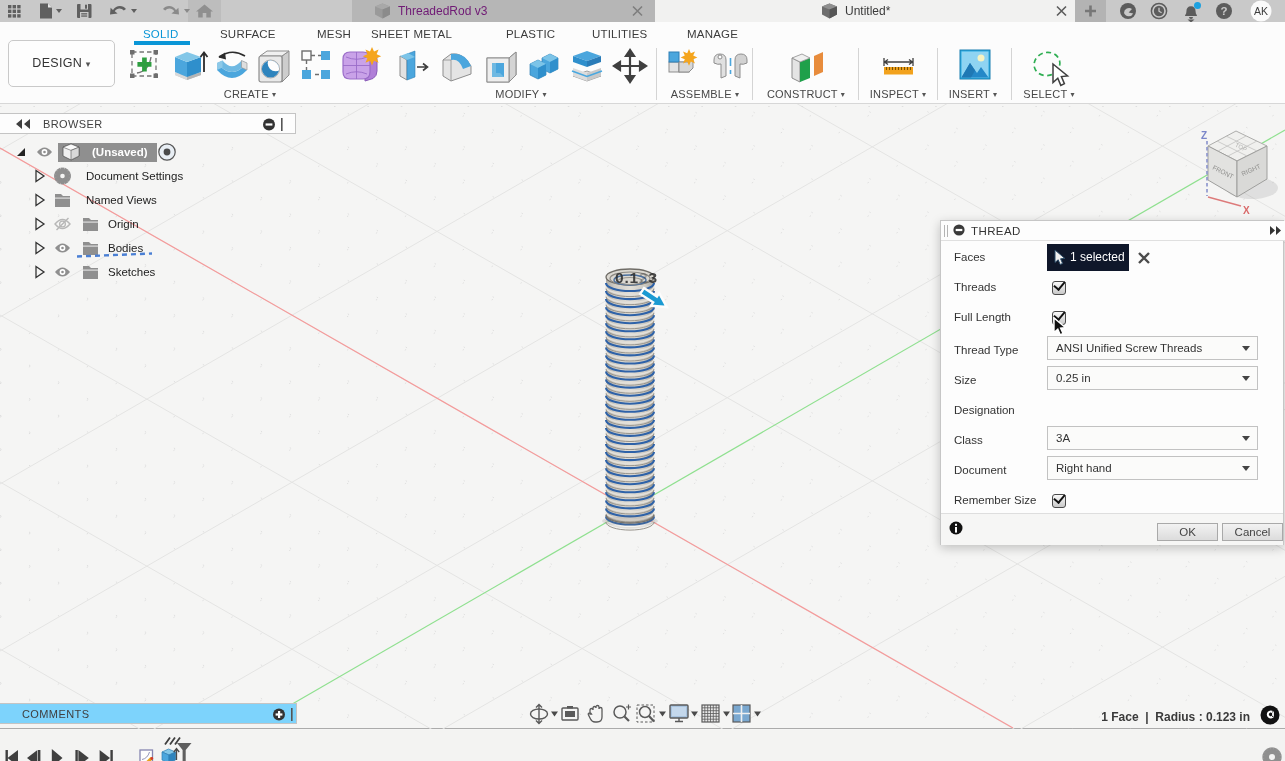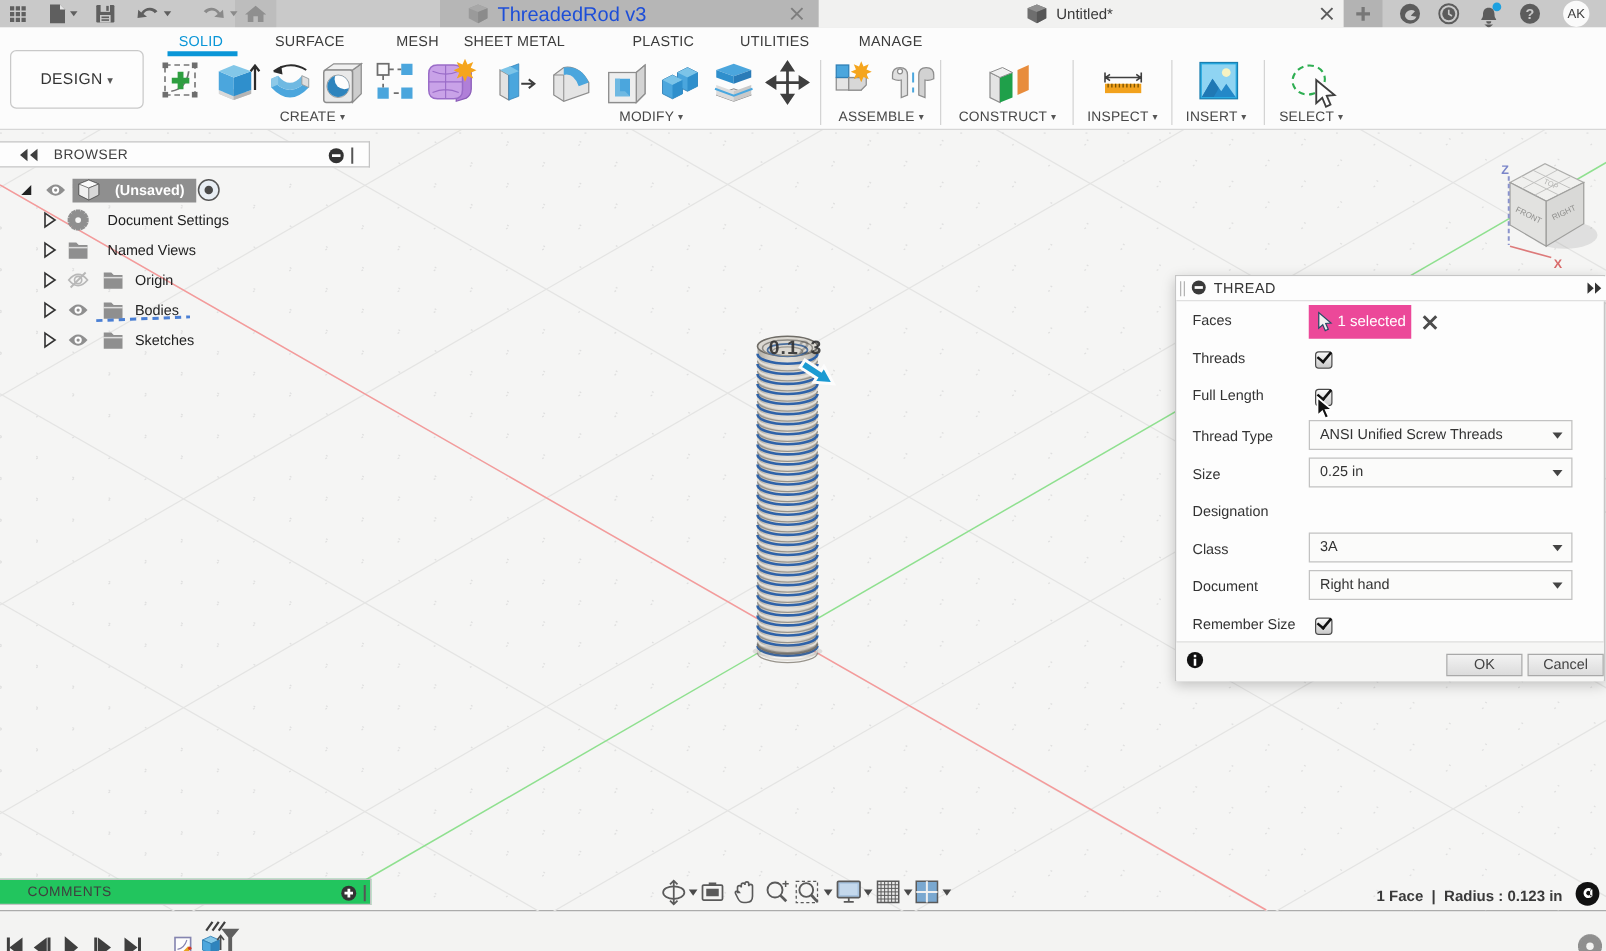--- a/index.html
+++ b/index.html
@@ -93,21 +93,21 @@
    <polygon points="7.5,0 15,3 15,11 7.5,15 0,11 0,3" fill="#9a9a9a"></polygon>
    <polygon points="0,3 7.5,6 15,3 7.5,0" fill="#a8a8a8"></polygon>
    <polygon points="7.5,6 15,3 15,11 7.5,15" fill="#8b8b8b"></polygon>
   </g>
   <g transform="translate(822,3.5)">
    <polygon points="7.5,0 15,3 15,11 7.5,15 0,11 0,3" fill="#6e6e6e"></polygon>
    <polygon points="0,3 7.5,6 15,3 7.5,0" fill="#8f8f8f"></polygon>
    <polygon points="7.5,6 15,3 15,11 7.5,15" fill="#565656"></polygon>
   </g>
  </svg>
- <div class="abs" style="left:398px;top:4px;font-size:16px;color:#1d4ed8">ThreadedRod v3</div>
+ <div class="abs" style="left:398px;top:4px;font-size:12px;color:#701a75">ThreadedRod v3</div>
  <div class="abs" style="left:845px;top:4px;font-size:12px;color:#3a3a3a">Untitled*</div>
 </div>
 
 <div id="toolbar">
  <div class="abs" style="left:8px;top:18px;width:107px;height:47px;border:1px solid #c9c9c9;border-radius:5px;background:#fdfdfd">
    <div style="text-align:center;font-size:12.5px;color:#333;line-height:45px;letter-spacing:.3px">DESIGN <span style="font-size:9px;color:#555">▾</span></div>
  </div>
  <div class="tabL" style="left:143px;color:#0a96d7">SOLID</div>
  <div class="abs" style="left:134px;top:19px;width:56px;height:3.5px;background:#0a96d7"></div>
  <div class="tabL" style="left:220px">SURFACE</div>
@@ -567,21 +567,21 @@
         <circle cx="62.5" cy="134" r="2.9" fill="#fff"></circle>
         <circle cx="62.5" cy="134" r="1.3" fill="#8f8f8f"></circle>
       </g>
 <g>
         <path d="M83,128 h6 l2,2 h7 v11 h-15 z" fill="#8f8f8f"></path>
         <rect x="83" y="131.5" width="15" height="1.2" fill="#fff" opacity="0.7"></rect>
       </g>
 <text x="108" y="138" font-size="11.5" fill="#222" font-family="Liberation Sans,sans-serif">Sketches</text>
     </svg>
 
- <div class="abs" style="left:0;top:599px;width:297px;height:21px;background:#22c55e;border:1px solid #c4c4c4;border-left:none">
+ <div class="abs" style="left:0;top:599px;width:297px;height:21px;background:#7dd3fc;border:1px solid #c4c4c4;border-left:none">
    <div class="abs" style="left:22px;top:4px;font-size:11px;color:#3f3f3f;letter-spacing:.4px">COMMENTS</div>
    <svg width="26" height="19" style="position:absolute;left:272px;top:1px">
      <circle cx="7" cy="9.5" r="6" fill="#333"></circle>
         <rect x="3.6" y="8.4" width="6.8" height="2.2" fill="#fff"></rect>
         <rect x="6.0" y="6.0" width="2.2" height="7" fill="#fff"></rect>
      <rect x="19" y="3" width="1.6" height="13" fill="#555"></rect>
    </svg>
  </div>
 
  <svg width="250" height="24" style="position:absolute;left:522px;top:598px">
@@ -644,21 +644,21 @@
     <svg width="14" height="14" style="position:absolute;left:12px;top:3px">
           <circle cx="6" cy="6" r="5.6" fill="#3a3a3a"></circle>
           <rect x="2.7" y="4.9" width="6.6" height="2.2" fill="#fff"></rect>
         </svg>
     <div class="abs" style="left:30px;top:4px;font-size:11.5px;color:#333;letter-spacing:.4px">THREAD</div>
     <svg width="16" height="12" style="position:absolute;left:328px;top:4px">
           <path d="M1,1 l5,4.5 -5,4.5 z M7,1 l5,4.5 -5,4.5 z" fill="#333"></path>
         </svg>
   </div>
   <div class="dl" style="top:30px">Faces</div>
-  <div class="abs" style="left:106px;top:23px;width:82px;height:27px;background:#ec4899;color:#fff;font-size:12px">
+  <div class="abs" style="left:106px;top:23px;width:82px;height:27px;background:#0f172a;color:#fff;font-size:12px">
      <svg width="14" height="17" style="position:absolute;left:7px;top:5px">
           <path d="M1,1 L1,13.5 L4.2,10.8 L6.2,15.5 L8.6,14.4 L6.6,9.8 L10.8,9.4 Z" fill="#f0f0f0" stroke="#2a4a66" stroke-width="1"></path>
         </svg>
      <span style="position:absolute;left:23px;top:6px">1 selected</span>
   </div>
   <svg width="14" height="14" style="position:absolute;left:196px;top:30px">
         <path d="M2,2 l10,10 M12,2 l-10,10" stroke="#4c4c4c" stroke-width="2.4"></path>
       </svg>
   <div class="dl" style="top:60px">Threads</div>
       <div class="cb" style="top:60px"></div>

